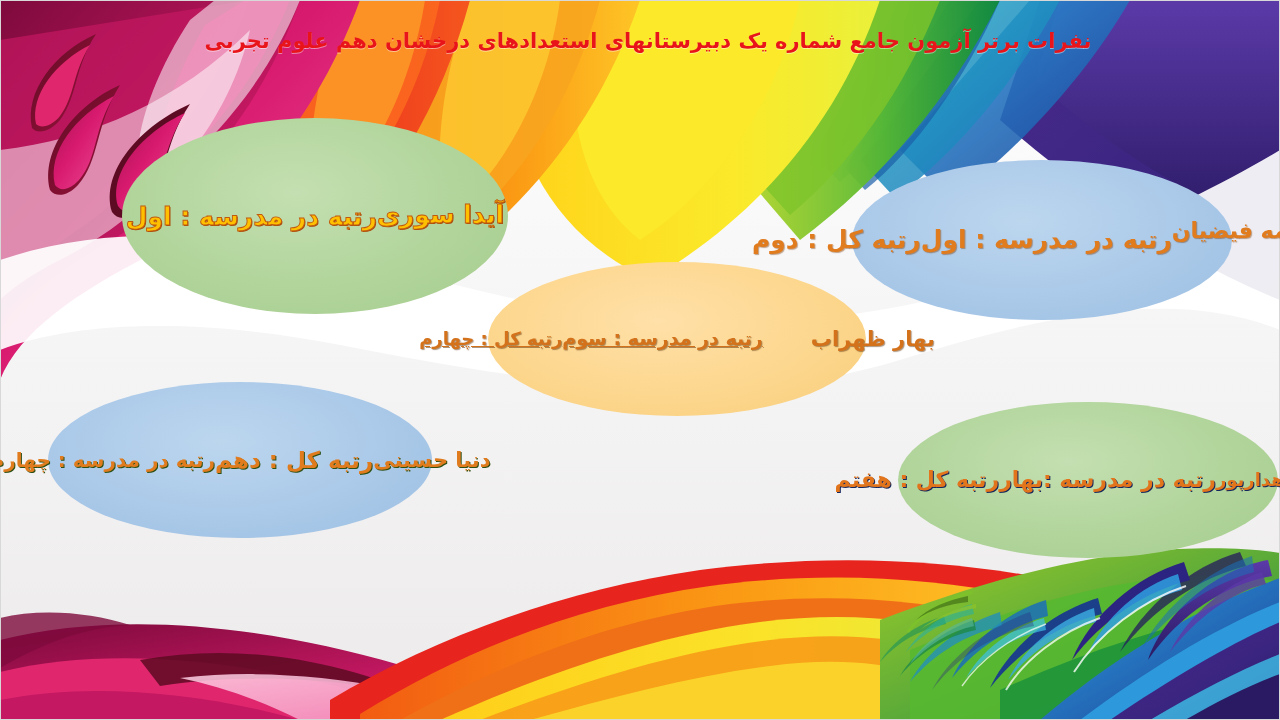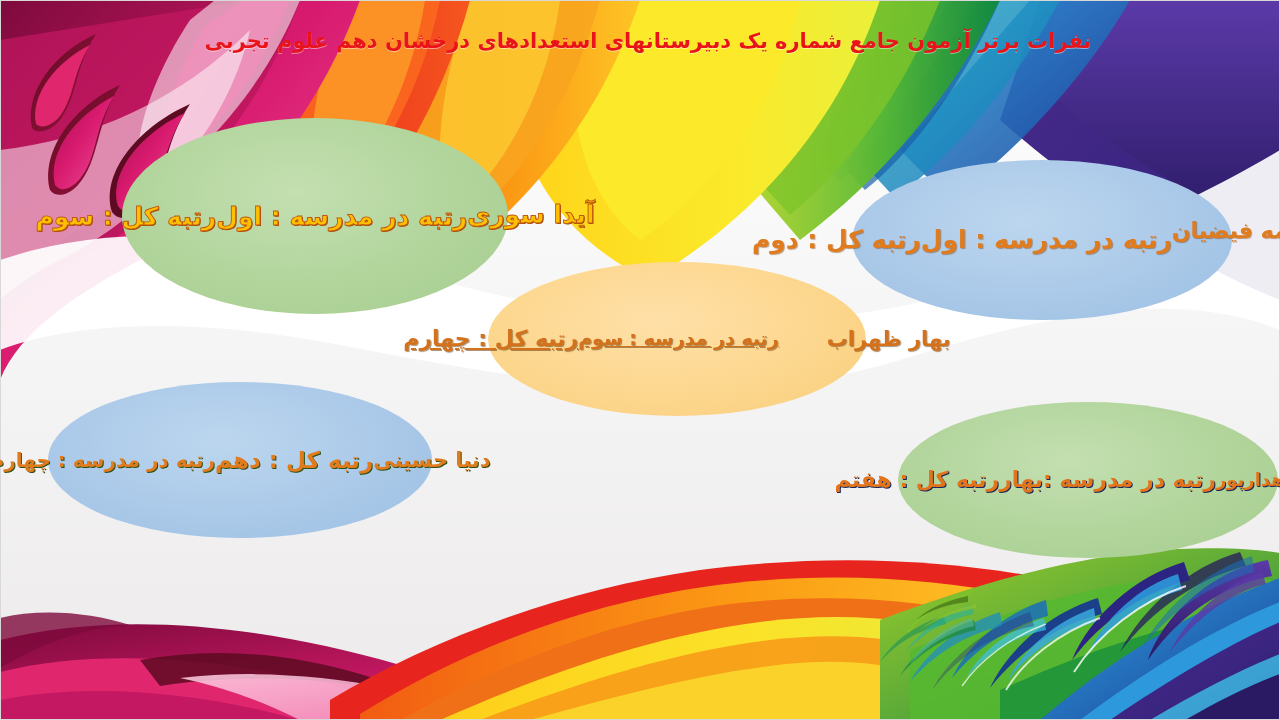--- a/index.html
+++ b/index.html
@@ -128,21 +128,21 @@
     margin-left: 48px;
   }
   #card-bahar .rank-line {
     font-size: 19px;
     color: #d4721b;
     text-shadow: 1px 1px 1px rgba(90,45,5,0.5);
     line-height: 1.34;
     text-decoration: underline;
   }
   #card-bahar .rank-line.big {
-    font-size: 22px;
+    font-size: 18px;
   }
 
   
   #card-donya {
     left: 48px;
     top: 382px;
     width: 384px;
     height: 156px;
     background: radial-gradient(ellipse at 45% 38%, #bcd6ee 0%, #a9c8e8 60%, #9cbfe2 100%);
   }
@@ -369,21 +369,20 @@
     </g>
 
     <rect x="0.5" y="0.5" width="1279" height="719" fill="none" stroke="#d8d8d8" stroke-width="1"></rect>
   </svg>
 
   <div class="title">نفرات برتر آزمون جامع شماره یک دبیرستانهای استعدادهای درخشان دهم علوم تجربی</div>
 
   <div class="ellipse" id="card-aida">
     <div class="person-name">آیدا سوری</div>
     <div class="rank-line">رتبه در مدرسه : اول</div>
-    <div class="rank-line">رتبه کل : سوم</div>
   </div>
 
   <div class="ellipse" id="card-fatemeh">
     <div class="person-name">فاطمه فیضیان</div>
     <div class="rank-line">رتبه در مدرسه : اول</div>
     <div class="rank-line">رتبه کل : دوم</div>
   </div>
 
   <div class="ellipse" id="card-bahar">
     <div class="person-name">بهار ظهراب</div>

